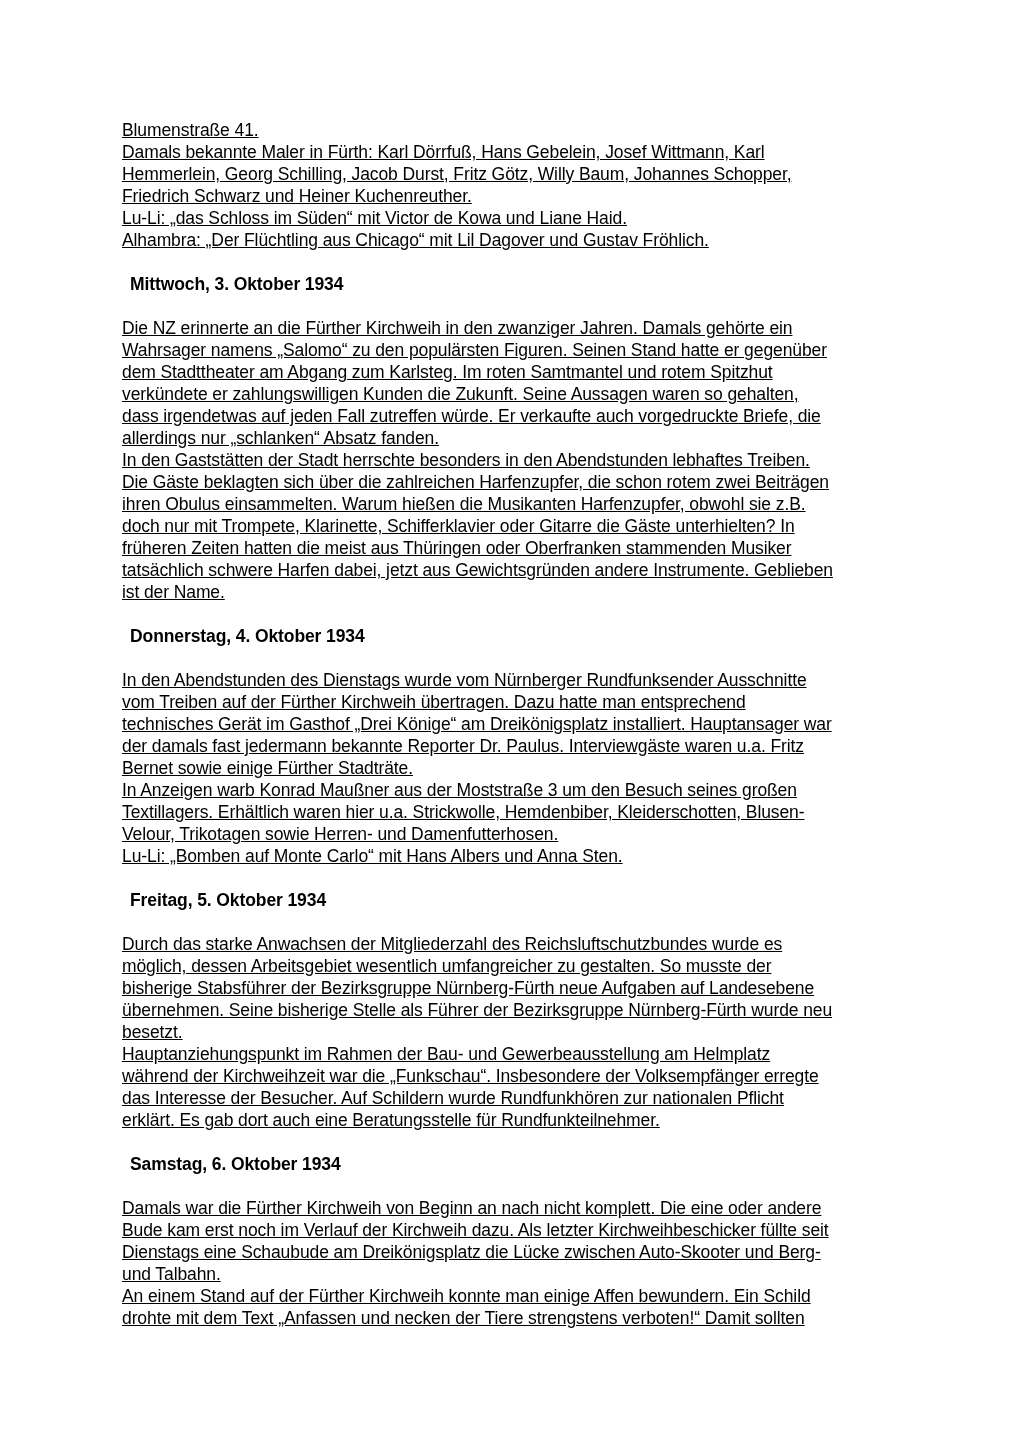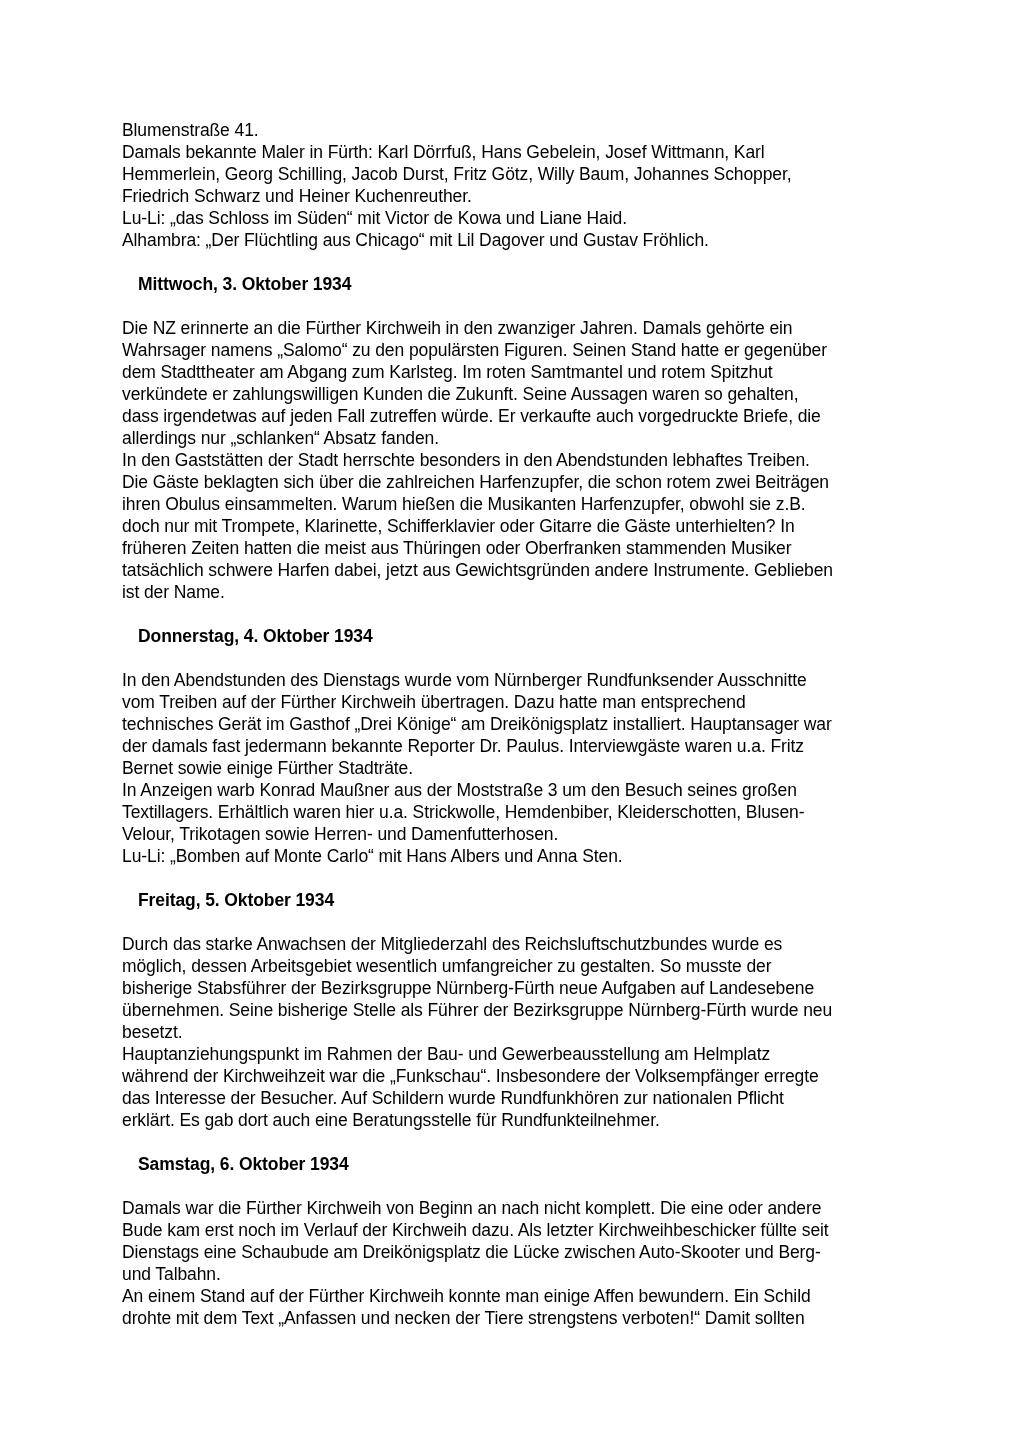--- a/index.html
+++ b/index.html
@@ -21,30 +21,31 @@
     left: 122px;
     width: 800px;
     font-family: "Liberation Sans", sans-serif;
     font-size: 17.5px;
     line-height: 22px;
     color: #000000;
     letter-spacing: -0.1px;
   }
   .block-heading {
     font-weight: bold;
-    margin: 0 0 22px 16px;
+    margin: 0 0 22px 8px;
     height: 22px;
     white-space: pre;
   }
   .block-paragraph {
     margin: 0 0 22px 0;
   }
   .text-line {
     height: 22px;
     white-space: pre;
+    text-decoration: underline;
   }
 </style>
 </head>
 <body>
 
 <div class="page">
   <div class="content" id="doc-content">
       <div class="block-paragraph">
         <div class="text-line">Blumenstraße 41.</div>
         <div class="text-line">Damals bekannte Maler in Fürth: Karl Dörrfuß, Hans Gebelein, Josef Wittmann, Karl</div>

